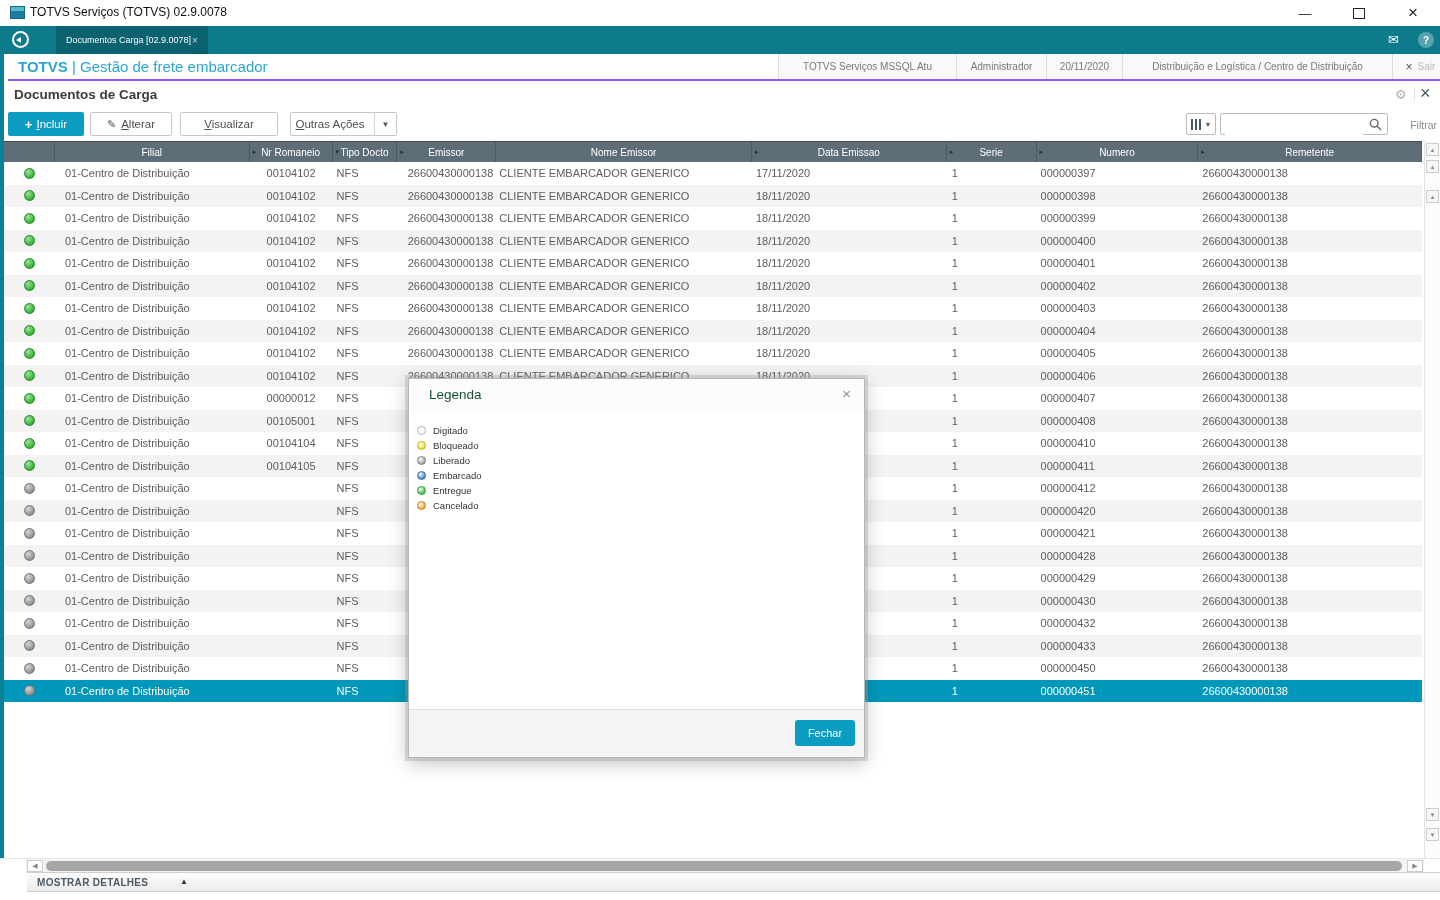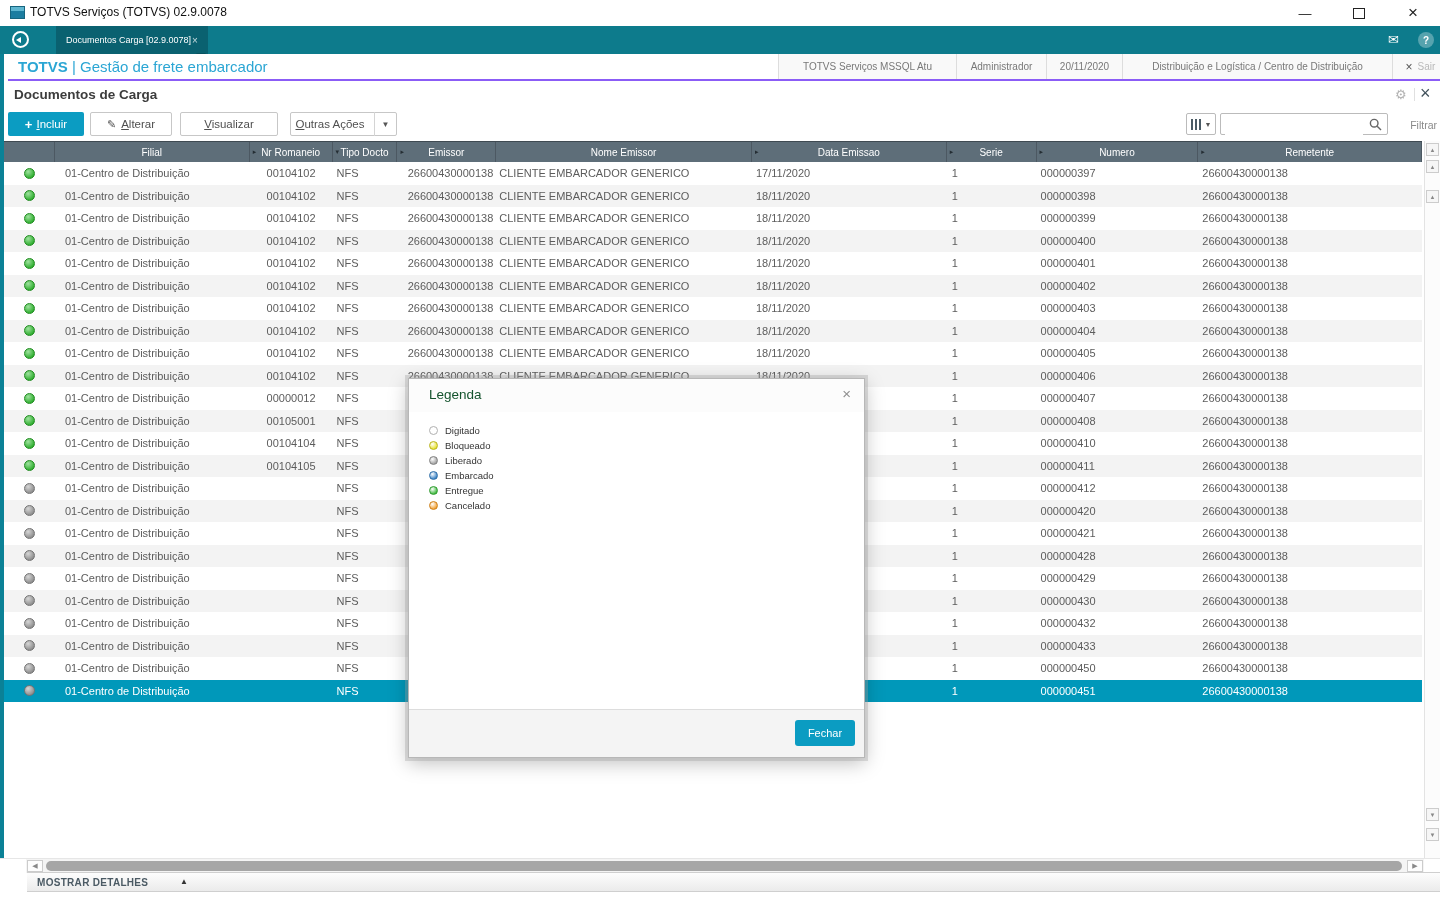--- a/index.html
+++ b/index.html
@@ -120,21 +120,21 @@
   .detail-label{position:absolute;left:10px;top:4px;font-size:10px;font-weight:bold;color:#4b5a64;letter-spacing:.3px;}
   .detail-arrow{position:absolute;left:153px;top:4px;font-size:8px;color:#333;}
 
   
   .modal{position:absolute;left:408px;top:378px;width:457px;height:380px;background:#fff;border:1px solid #b7b7b7;
          box-shadow:0 0 0 3px rgba(160,160,160,.35),0 5px 18px rgba(0,0,0,.25);box-sizing:border-box;}
   .modal-header{position:absolute;left:0;top:0;right:0;height:33px;background:#fcfcfc;border-bottom:1px solid #e2e2e2;}
   .modal-title{position:absolute;left:20px;top:8px;font-size:13.5px;color:#14532d;}
   .modal-close{position:absolute;right:13px;top:6px;font-size:15px;color:#909090;}
   .modal-body{position:absolute;left:0;top:33px;right:0;bottom:47px;background:#fff;}
-  .legend-list{padding:11px 0 0 20px;}
+  .legend-list{padding:11px 0 0 8px;}
   .legend-item{display:flex;align-items:center;height:15px;gap:7px;}
   .legend-dot{width:9px;height:9px;border-radius:50%;box-sizing:border-box;border:1px solid #999;}
   .legend-label{font-size:9.5px;color:#333;}
   .modal-footer{position:absolute;left:0;bottom:0;right:0;height:47px;background:#f4f4f4;border-top:1px solid #ddd;}
   .fechar-btn{position:absolute;right:9px;top:10px;width:60px;height:26px;background:#0b9cc2;color:#fff;font-size:11px;
               border-radius:3px;display:flex;align-items:center;justify-content:center;}
 </style>
 </head>
 <body>
 

